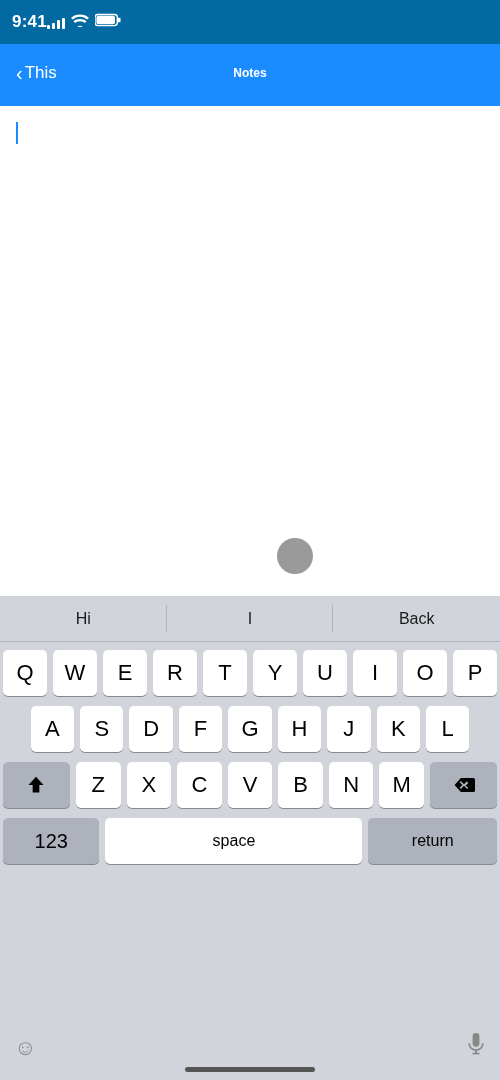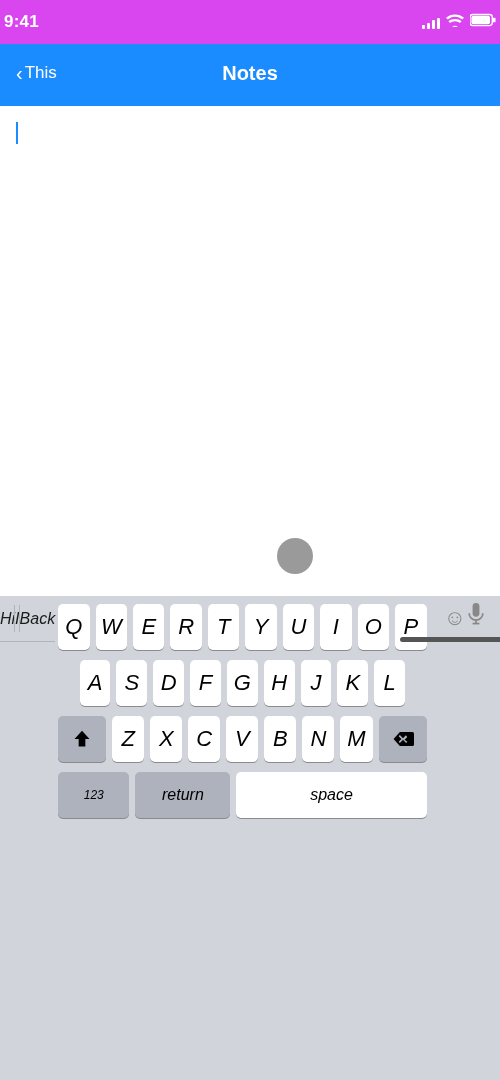--- a/index.html
+++ b/index.html
@@ -9,25 +9,24 @@
       overflow: hidden;
       font-family: -apple-system, 'SF Pro Display', 'Helvetica Neue', Arial, sans-serif;
       background: #000;
       position: relative;
     }
 
     
     #status-bar {
       width: 100%;
       height: 44px;
-      background: #d946ef;
-      display: flex;
-      align-items: center;
-      justify-content: space-between;
-      padding: 0 4px;
+      background: #0369a1;
+      display: flex;
+      align-items: center;
+      padding: 0 12px;
     }
     #status-time {
       color: white;
       font-size: 17px;
       font-weight: 600;
       letter-spacing: 0.2px;
     }
     #status-icons {
       display: flex;
       align-items: center;
@@ -68,21 +67,21 @@
       gap: 2px;
     }
     #back-chevron {
       font-size: 20px;
       font-weight: 300;
       line-height: 1;
       margin-top: -1px;
     }
     #nav-title {
       color: white;
-      font-size: 20px;
+      font-size: 12px;
       font-weight: 600;
     }
 
     
     #content-area {
       width: 100%;
       height: 490px;
       background: white;
       position: relative;
     }
@@ -109,22 +108,21 @@
       border-radius: 50%;
       transform: translate(-50%, -50%);
     }
 
     
     #keyboard-area {
       width: 100%;
       height: 484px;
       background: #d1d5db;
       display: flex;
-      flex-direction: row;
-      font-style: italic;
+      flex-direction: column;
     }
 
     
     #predictive-bar {
       height: 46px;
       background: #d1d5db;
       display: flex;
       align-items: center;
       border-bottom: 1px solid #b0b4bb;
     }
@@ -191,21 +189,21 @@
     .key-space {
       flex: 4;
       font-size: 16px;
     }
     .key-return {
       flex: 2;
       font-size: 16px;
     }
     .key-123 {
       flex: 1.5;
-      font-size: 12px;
+      font-size: 20px;
     }
 
     
     #bottom-bar {
       height: 36px;
       background: #d1d5db;
       display: flex;
       align-items: flex-end;
       justify-content: space-between;
       padding: 0 16px 8px;
@@ -327,22 +325,22 @@
       <div class="key">M</div>
       <div class="key key-dark key-wide" id="delete-key">
         <svg width="22" height="18" viewBox="0 0 28 22" fill="black">
           <path d="M10 2H26a2 2 0 012 2v14a2 2 0 01-2 2H10l-8-9 8-9zm8 4l-4 4-4-4-1.5 1.5L12 11l-3.5 3.5L10 16l4-4 4 4 1.5-1.5L16 12l3.5-3.5L18 7z"></path>
         </svg>
       </div>
     </div>
 
     <div class="key-row">
       <div class="key key-dark key-123">123</div>
+      <div class="key key-space">space</div>
       <div class="key key-dark key-return">return</div>
-      <div class="key key-space">space</div>
     </div>
   </div>
 
   <div id="bottom-bar" style="position:relative; height:54px; background:#d1d5db; display:flex; align-items:center; justify-content:space-between; padding:0 14px 10px;">
     <span class="bottom-icon">☺</span>
     <div id="home-indicator"></div>
     <span class="bottom-icon">
       <svg width="20" height="24" viewBox="0 0 20 28" fill="#888">
         <rect x="6" y="0" width="8" height="16" rx="4" ry="4"></rect>
         <path d="M2 12a8 8 0 0016 0" stroke="#888" stroke-width="2" fill="none"></path>

